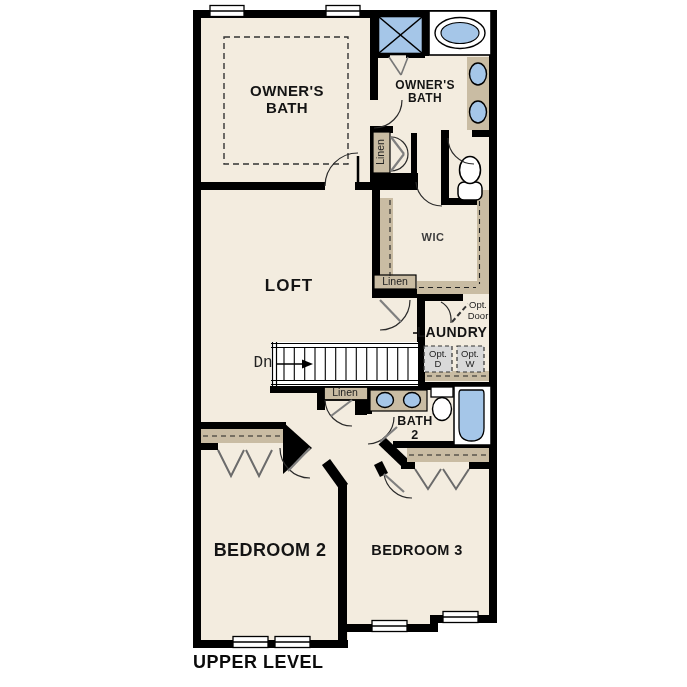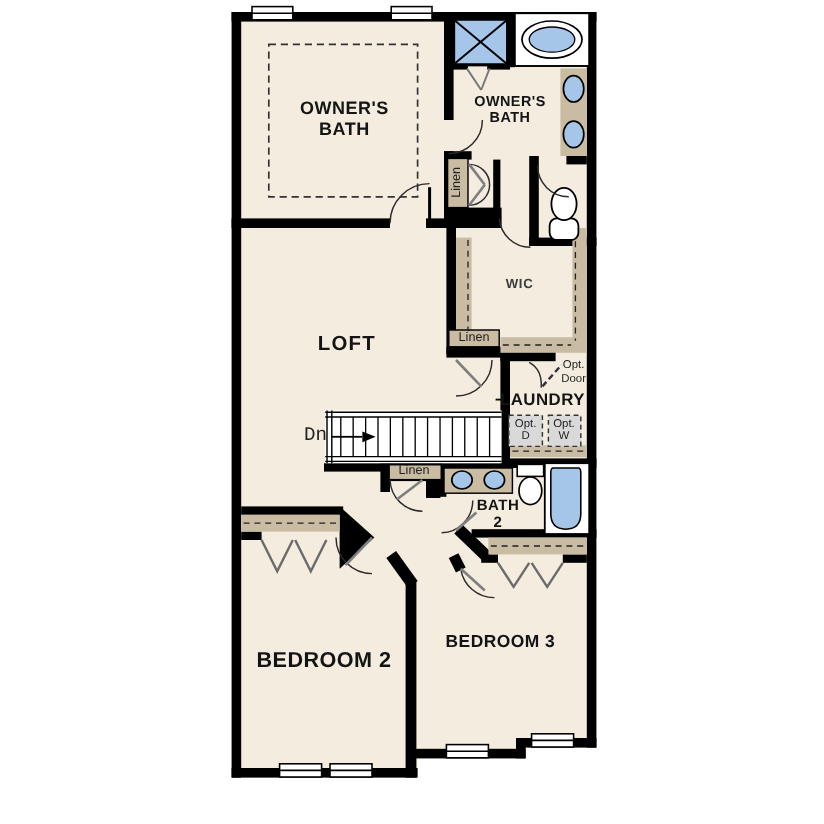--- a/index.html
+++ b/index.html
@@ -259,21 +259,21 @@
 
   <div class="label room" style="left:452px;top:333px;font-size:14px;">LAUNDRY</div>
 
   <div class="label room" style="left:415px;top:428px;font-size:12.5px;">
     <div>BATH</div>
     <div>2</div>
   </div>
 
   <div class="label room" style="left:270px;top:550px;font-size:18px;">BEDROOM 2</div>
 
-  <div class="label room" style="left:417px;top:535px;font-size:14.5px;">BEDROOM 3</div>
+  <div class="label room" style="left:417px;top:550px;font-size:14.5px;">BEDROOM 3</div>
 
   <div class="label small vert" style="left:381px;top:152px;font-size:10.5px;">Linen</div>
 
   <div class="label small" style="left:395px;top:282px;font-size:10.5px;">Linen</div>
 
   <div class="label small" style="left:345px;top:393px;font-size:10.5px;">Linen</div>
 
   <div class="label small" style="left:478px;top:311px;font-size:9.5px;line-height:1.15;">
     <div>Opt.</div>
     <div>Door</div>
@@ -284,14 +284,15 @@
     <div>D</div>
   </div>
 
   <div class="label small" style="left:470px;top:359px;font-size:9.5px;line-height:1.1;">
     <div>Opt.</div>
     <div>W</div>
   </div>
 
   <div class="label small" style="left:263px;top:364px;font-size:16px;font-family:Liberation Mono, monospace;">Dn</div>
 
+  <div class="caption" style="left:193px;top:652px;font-size:18px;">UPPER LEVEL</div>
 
 </div>
 
 </body></html>

